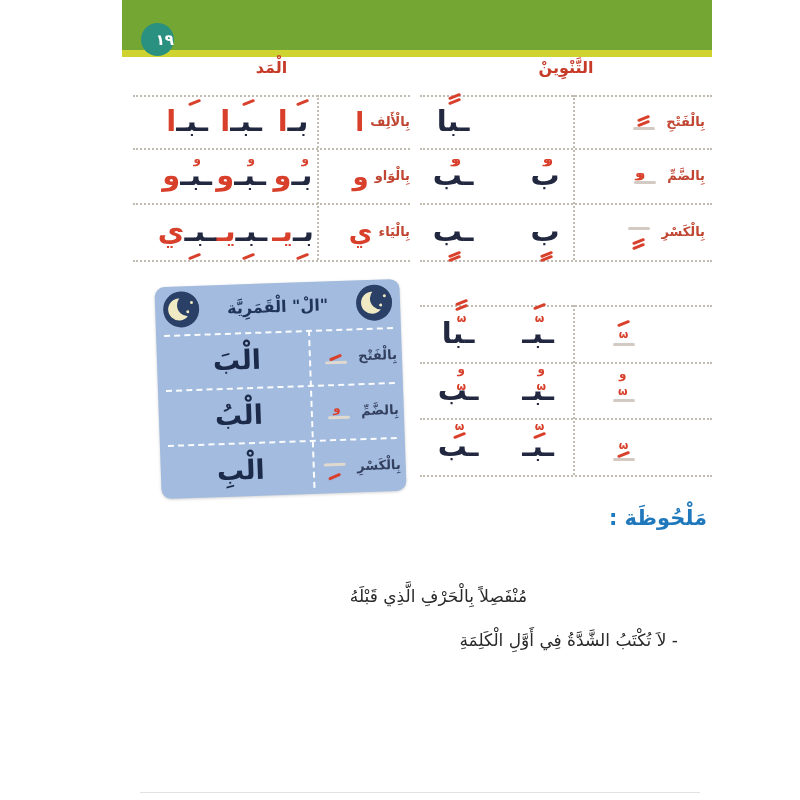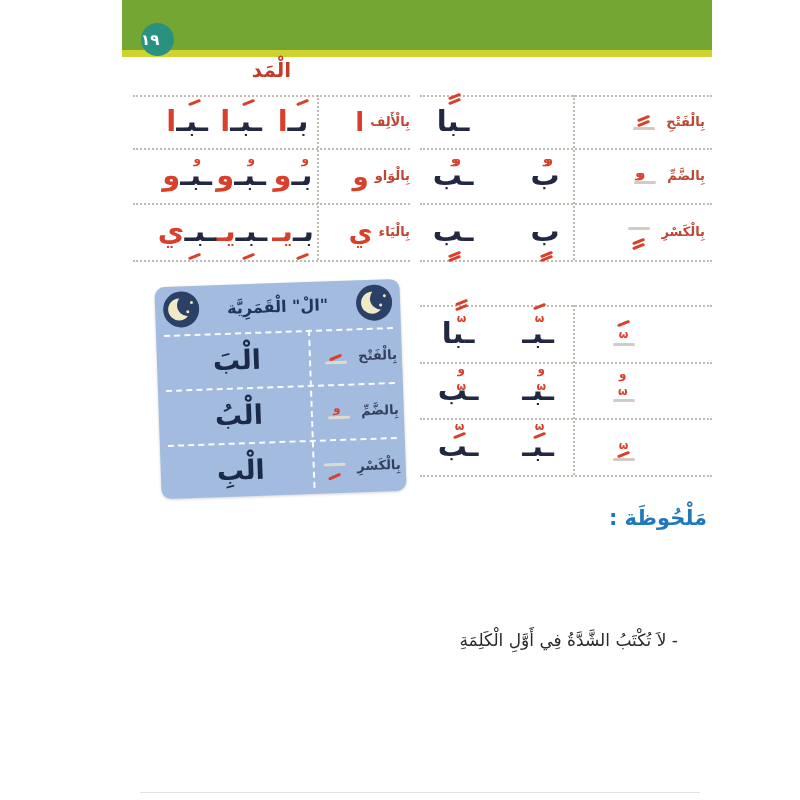--- a/index.html
+++ b/index.html
@@ -3,28 +3,28 @@
 <meta charset="utf-8">
 <style>
   html,body{margin:0;padding:0;background:#fff;}
   #screen{position:relative;width:800px;height:800px;background:#ffffff;overflow:hidden;
           font-family:"DejaVu Sans",sans-serif;}
 
   
   .greenbar{position:absolute;left:122px;top:0;width:590px;height:50px;background:#74a633;}
   .yellowstrip{position:absolute;left:122px;top:50px;width:590px;height:7px;background:#cfd32f;}
   .badge{position:absolute;left:141px;top:23px;width:33px;height:33px;border-radius:50%;
-         background:#2a9180;color:#fff;display:flex;align-items:center;justify-content:flex-start;
+         background:#2a9180;color:#fff;display:flex;align-items:center;justify-content:flex-end;
          font-size:15px;font-weight:bold;}
 
   
   .hline{position:absolute;height:0;border-top:2px dotted #c2bbb1;}
   .vline{position:absolute;width:0;border-left:2px dotted #c2bbb1;}
 
-  .t-title{position:absolute;text-align:center;font-weight:bold;font-size:20px;color:#c63a28;direction:rtl;}
+  .t-title{position:absolute;text-align:center;font-weight:bold;font-size:16px;color:#c63a28;direction:rtl;}
 
   .lbl-cell{position:absolute;display:flex;flex-direction:row;align-items:center;
             justify-content:flex-start;direction:rtl;gap:6px;}
   .row-label{font-size:13px;font-weight:bold;color:#c04532;white-space:nowrap;}
   .red-letter{font-size:26px;font-weight:bold;color:#d8402c;line-height:1;}
 
   .ex{position:absolute;display:flex;align-items:center;justify-content:center;direction:rtl;}
   .base{font-size:29px;font-weight:bold;color:#222840;line-height:1;}
   .madd-l{font-size:29px;font-weight:bold;color:#d8402c;line-height:1;}
 
@@ -152,20 +152,21 @@
       </span>
   </div>
   <div class="ex" style="left:163px;top:203px;width:48px;height:57px">
     <span class="base">ـبـ</span>
       <span class="madd-l">ي</span>
     <span class="mstack" style="bottom:2px;right:10px">
         <span class="mk-stroke"></span>
       </span>
   </div>
 
+  <div class="t-title" style="left:420px;top:58px;width:292px">التَّنْوِينْ</div>
   <div class="hline" style="left:420px;top:95px;width:292px"></div>
   <div class="hline" style="left:420px;top:148px;width:292px"></div>
   <div class="hline" style="left:420px;top:203px;width:292px"></div>
   <div class="hline" style="left:420px;top:260px;width:292px"></div>
   <div class="vline" style="left:573px;top:95px;height:165px"></div>
 
   <div class="lbl-cell" style="left:577px;top:95px;width:128px;height:53px">
     <span class="row-label">بِالْفَتْحِ</span>
     <span class="sym">
       <span class="gline" style="bottom:10px"></span>
@@ -363,16 +364,17 @@
     </div>
     <div class="ex" style="left:12px;top:103px;width:136px;height:55px">
       <span class="c-ex">الْبُ</span>
     </div>
     <div class="ex" style="left:12px;top:158px;width:136px;height:54px">
       <span class="c-ex">الْبِ</span>
     </div>
   </div>
 
   <div class="note-title">مَلْحُوظَة :</div>
+  <div class="nline" style="right:273px;top:586px">مُنْفَصِلاً بِالْحَرْفِ الَّذِي قَبْلَهُ</div>
   <div class="nline" style="right:122px;top:630px">- لاَ تُكْتَبُ الشَّدَّةُ فِي أَوَّلِ الْكَلِمَةِ</div>
 
   <div class="pageedge"></div>
 </div>
 
 </body></html>

